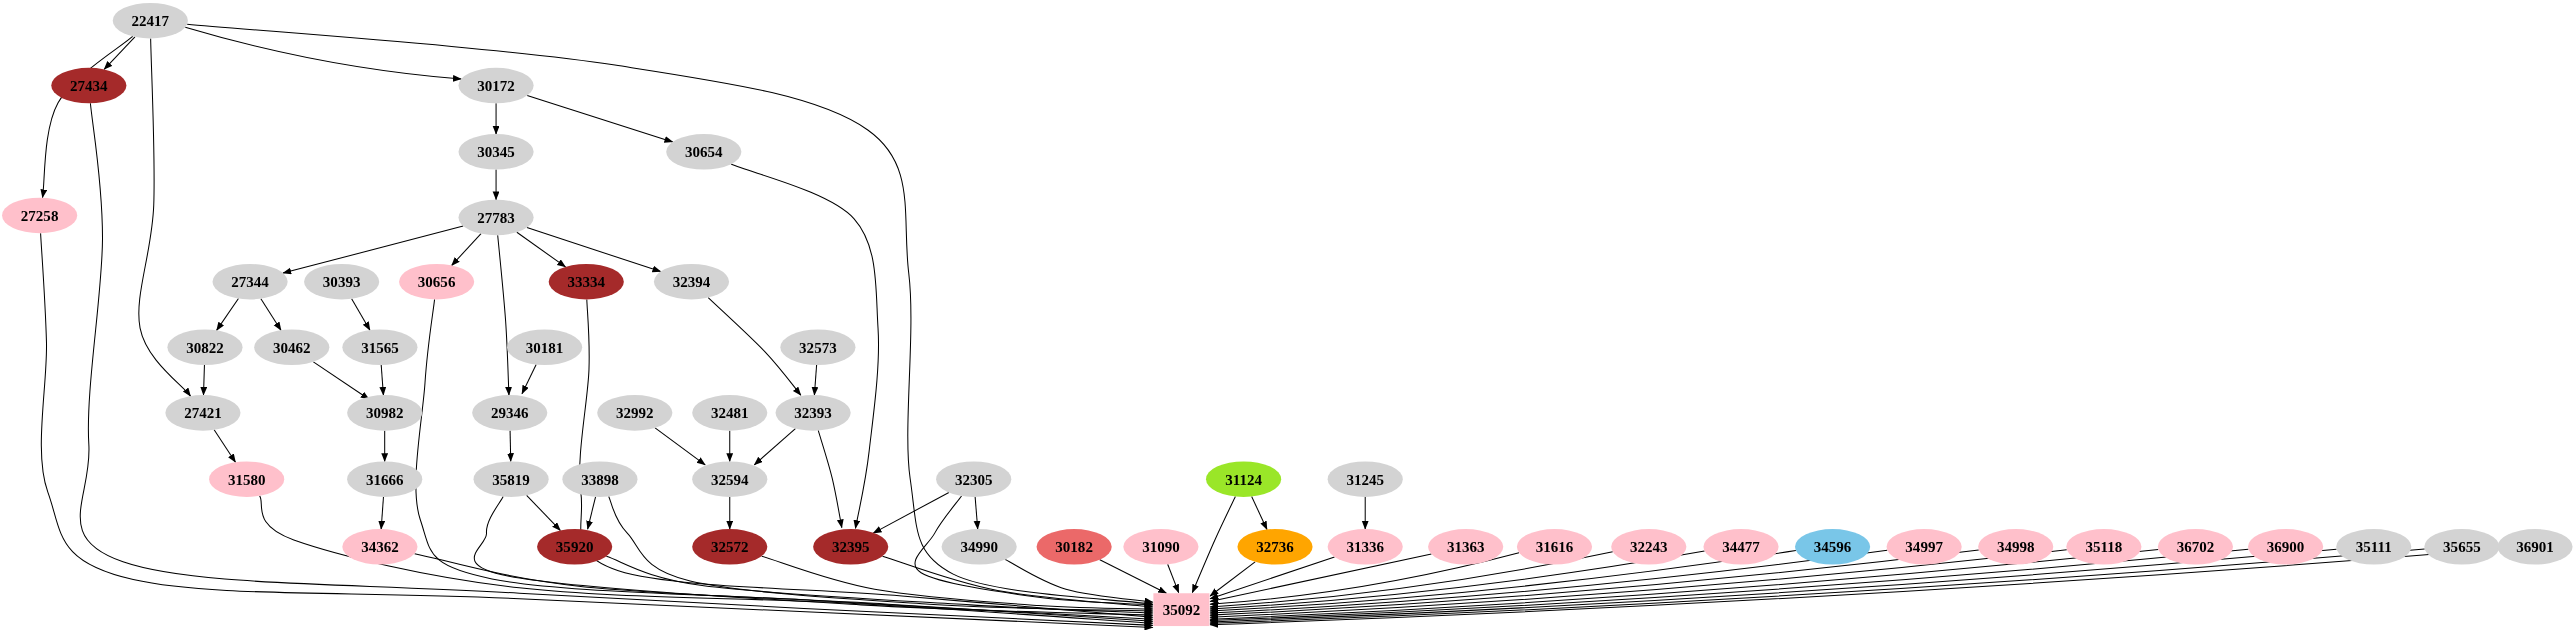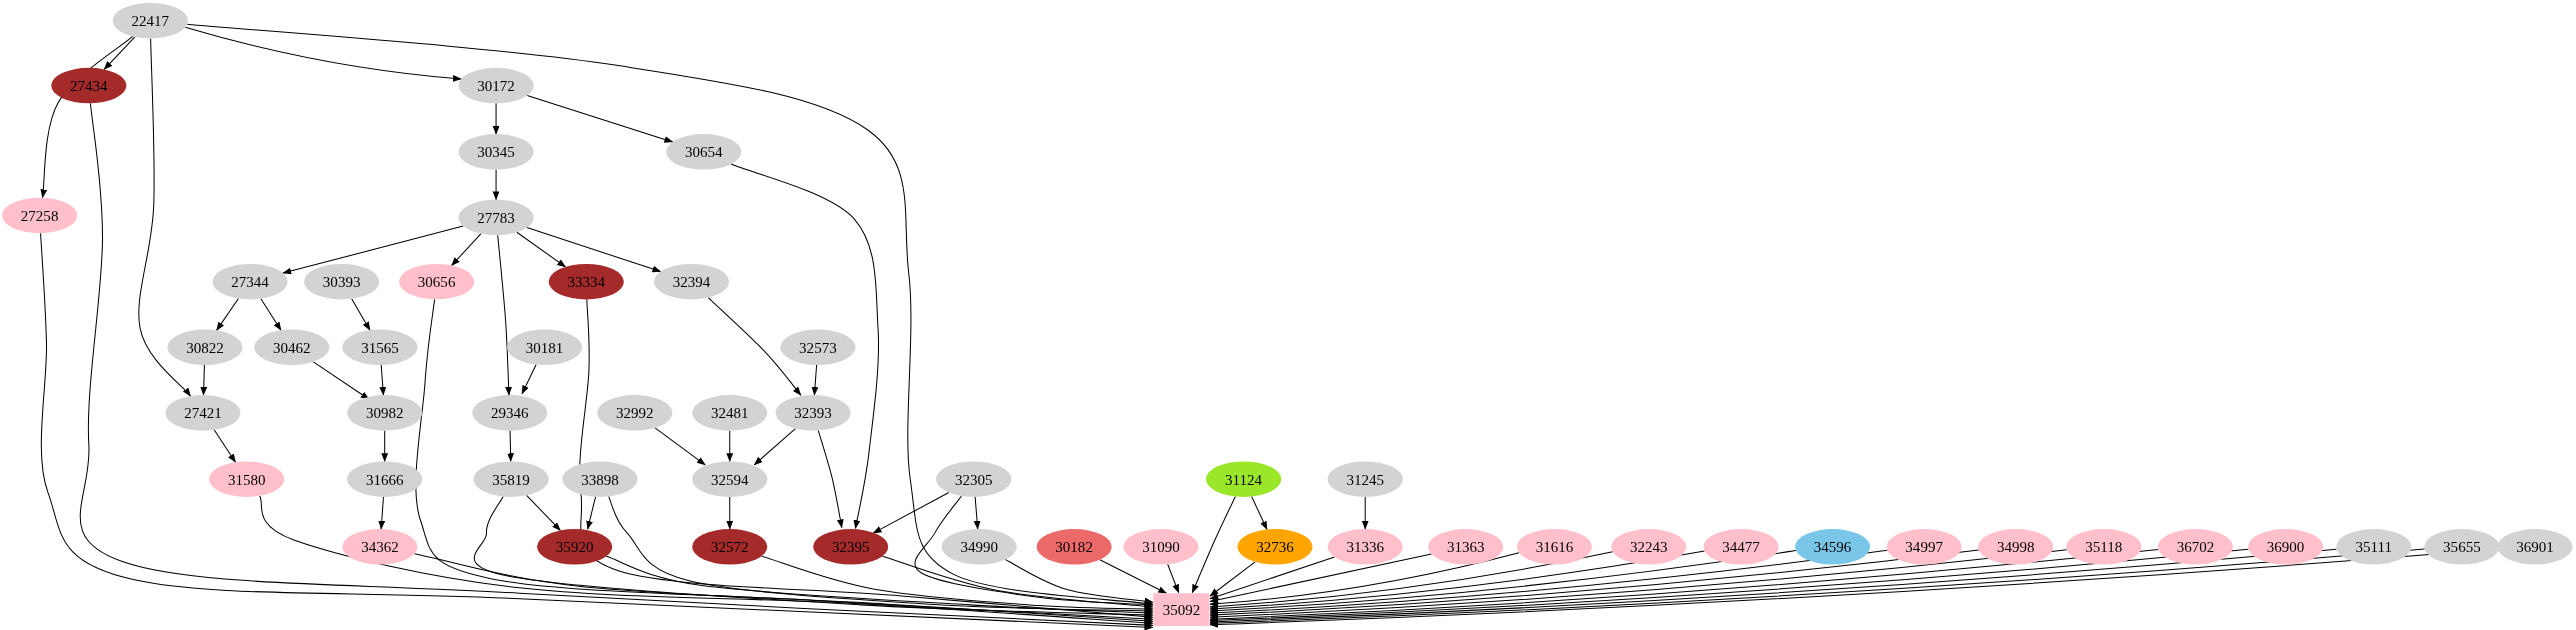--- a/index.html
+++ b/index.html
@@ -1,17 +1,17 @@
 <!DOCTYPE html>
 <html style="font-size:11px"><head>
 <meta charset="utf-8">
 <style>
   html,body{margin:0;padding:0;background:#ffffff;}
   body{font-family:"Liberation Serif","DejaVu Serif",serif;}
-  #graph-wrap{width:2576px;height:631px;position:relative;background:#ffffff;overflow:hidden;}
+  #graph-wrap{width:2576px;height:631px;position:relative;background:#ffffff;overflow:hidden;font-weight:bold;}
   svg{display:block;}
   .edge{fill:none;stroke:#000000;stroke-width:1.5;}
   .node-label{font-family:"Liberation Serif","DejaVu Serif",serif;font-size:22px;fill:#000000;
     text-anchor:middle;}
 </style>
 </head>
 <body>
 
 <div id="graph-wrap">
   <svg id="graph-svg" width="2576" height="631" viewBox="0 0 3770 923" xmlns="http://www.w3.org/2000/svg">

